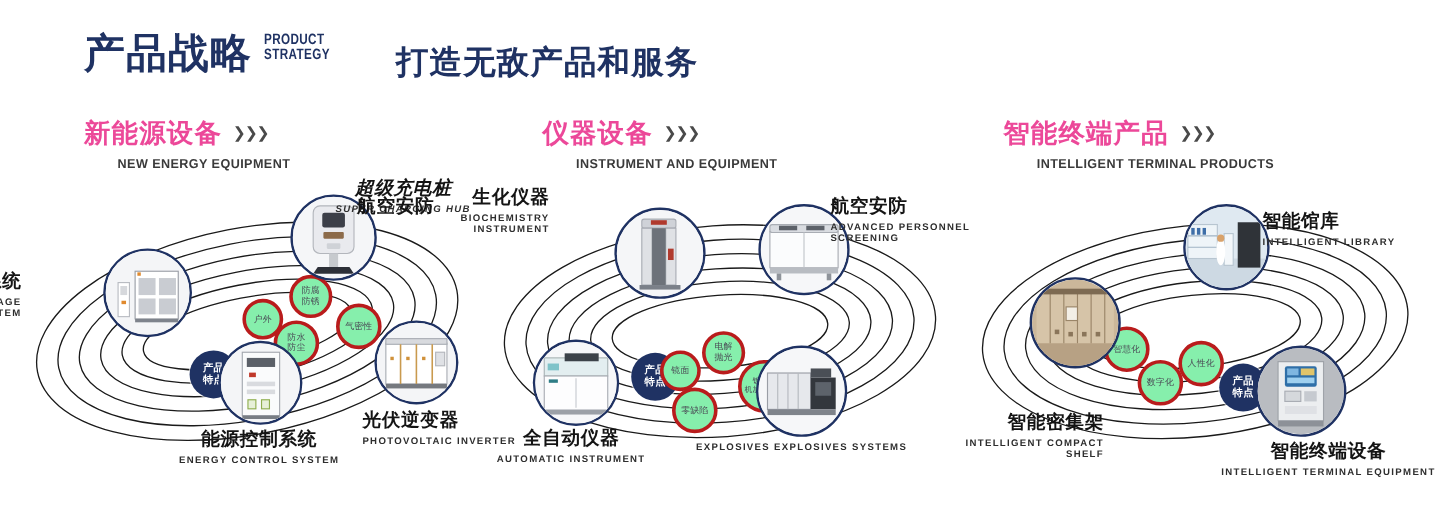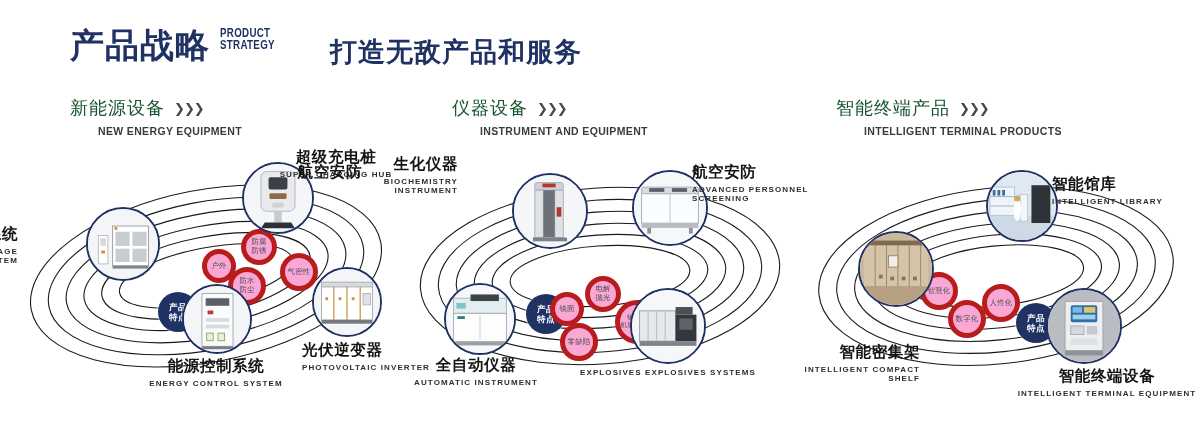--- a/index.html
+++ b/index.html
@@ -29,21 +29,21 @@
   .hdr-sub{
     position:absolute;left:330px;top:34px;
     font-size:27px;font-weight:bold;color:#1f3263;letter-spacing:1px;
     font-family:"DejaVu Sans","Liberation Sans",sans-serif;
   }
 
   
   .sect{position:absolute;}
   .sect .row{display:flex;align-items:center;}
   .sect .cn{
-    font-size:18px;font-weight:normal;color:#14532d;letter-spacing:1px;
+    font-size:22px;font-weight:bold;color:#ec4899;letter-spacing:1px;
     font-family:"DejaVu Sans","Liberation Sans",sans-serif;
   }
   .sect .arrows{
     margin-left:9px;color:#4a4a4a;font-size:13px;letter-spacing:-1px;
     font-weight:bold;
   }
   .sect .en{
     margin-top:5px;font-size:10.5px;color:#3a3a3a;
     letter-spacing:.35px;font-weight:bold;
     transform:scaleY(1.02);
@@ -60,21 +60,21 @@
     border:2.4px solid #1f3263;
     background:#f2f3f5;
     overflow:hidden;
     box-sizing:border-box;
   }
   .node .art{position:absolute;left:0;top:0;right:0;bottom:0;}
 
   
   .bub{
     position:absolute;border-radius:50%;
-    border:5px solid #b91c1c;background:#f9a8d4;
+    border:3px solid #b91c1c;background:#86efac;
     display:flex;align-items:center;justify-content:center;
     text-align:center;color:#4a4a55;
     font-size:7.4px;line-height:8.6px;letter-spacing:.2px;
     font-family:"DejaVu Sans","Liberation Sans",sans-serif;
     box-sizing:border-box;
   }
   .bub.wide{font-size:6.4px;line-height:7.6px;}
   .core{
     position:absolute;border-radius:50%;
     background:#1f3263;color:#fff;
@@ -202,21 +202,21 @@
       <svg class="art" viewBox="0 0 72 72">
         <rect x="0" y="0" width="72" height="72" fill="#f5f6f8"></rect>
         <path d="M24 8 h24 a6 6 0 0 1 6 6 v30 a6 6 0 0 1 -6 6 h-24 a6 6 0 0 1 -6 -6 v-30 a6 6 0 0 1 6 -6 z" fill="#e9eaee" stroke="#b3b6bc"></path>
         <rect x="26" y="14" width="20" height="13" rx="2" fill="#3c3f48"></rect>
         <rect x="27" y="31" width="18" height="6" rx="1" fill="#8c6b4a"></rect>
         <rect x="30" y="41" width="12" height="5" rx="1" fill="#cfd2d7"></rect>
         <rect x="32" y="50" width="8" height="12" fill="#c7cace"></rect>
         <path d="M22 62 h28 l4 6 h-36 z" fill="#2d3038"></path>
       </svg>
     </div>
-    <div class="lab center" style="left:246px;top:-1px;width:160px;">
+    <div class="lab center" style="left:246px;top:-1px;width:160px;font-style:italic;">
       <div class="cn">超级充电桩</div>
       <div class="en">SUPER CHARGING HUB</div>
     </div>
 
     <div class="node" style="left:302px;top:119px;width:70px;height:70px;">
       <svg class="art" viewBox="0 0 70 70">
         <rect x="0" y="0" width="70" height="70" fill="#f4f5f7"></rect>
         <rect x="8" y="18" width="54" height="36" fill="#ffffff" stroke="#a9adb4"></rect>
         <rect x="8" y="14" width="54" height="5" fill="#d8dade" stroke="#a9adb4"></rect>
         <line x1="21" y1="19" x2="21" y2="54" stroke="#c99a4e" stroke-width="1.4"></line>

